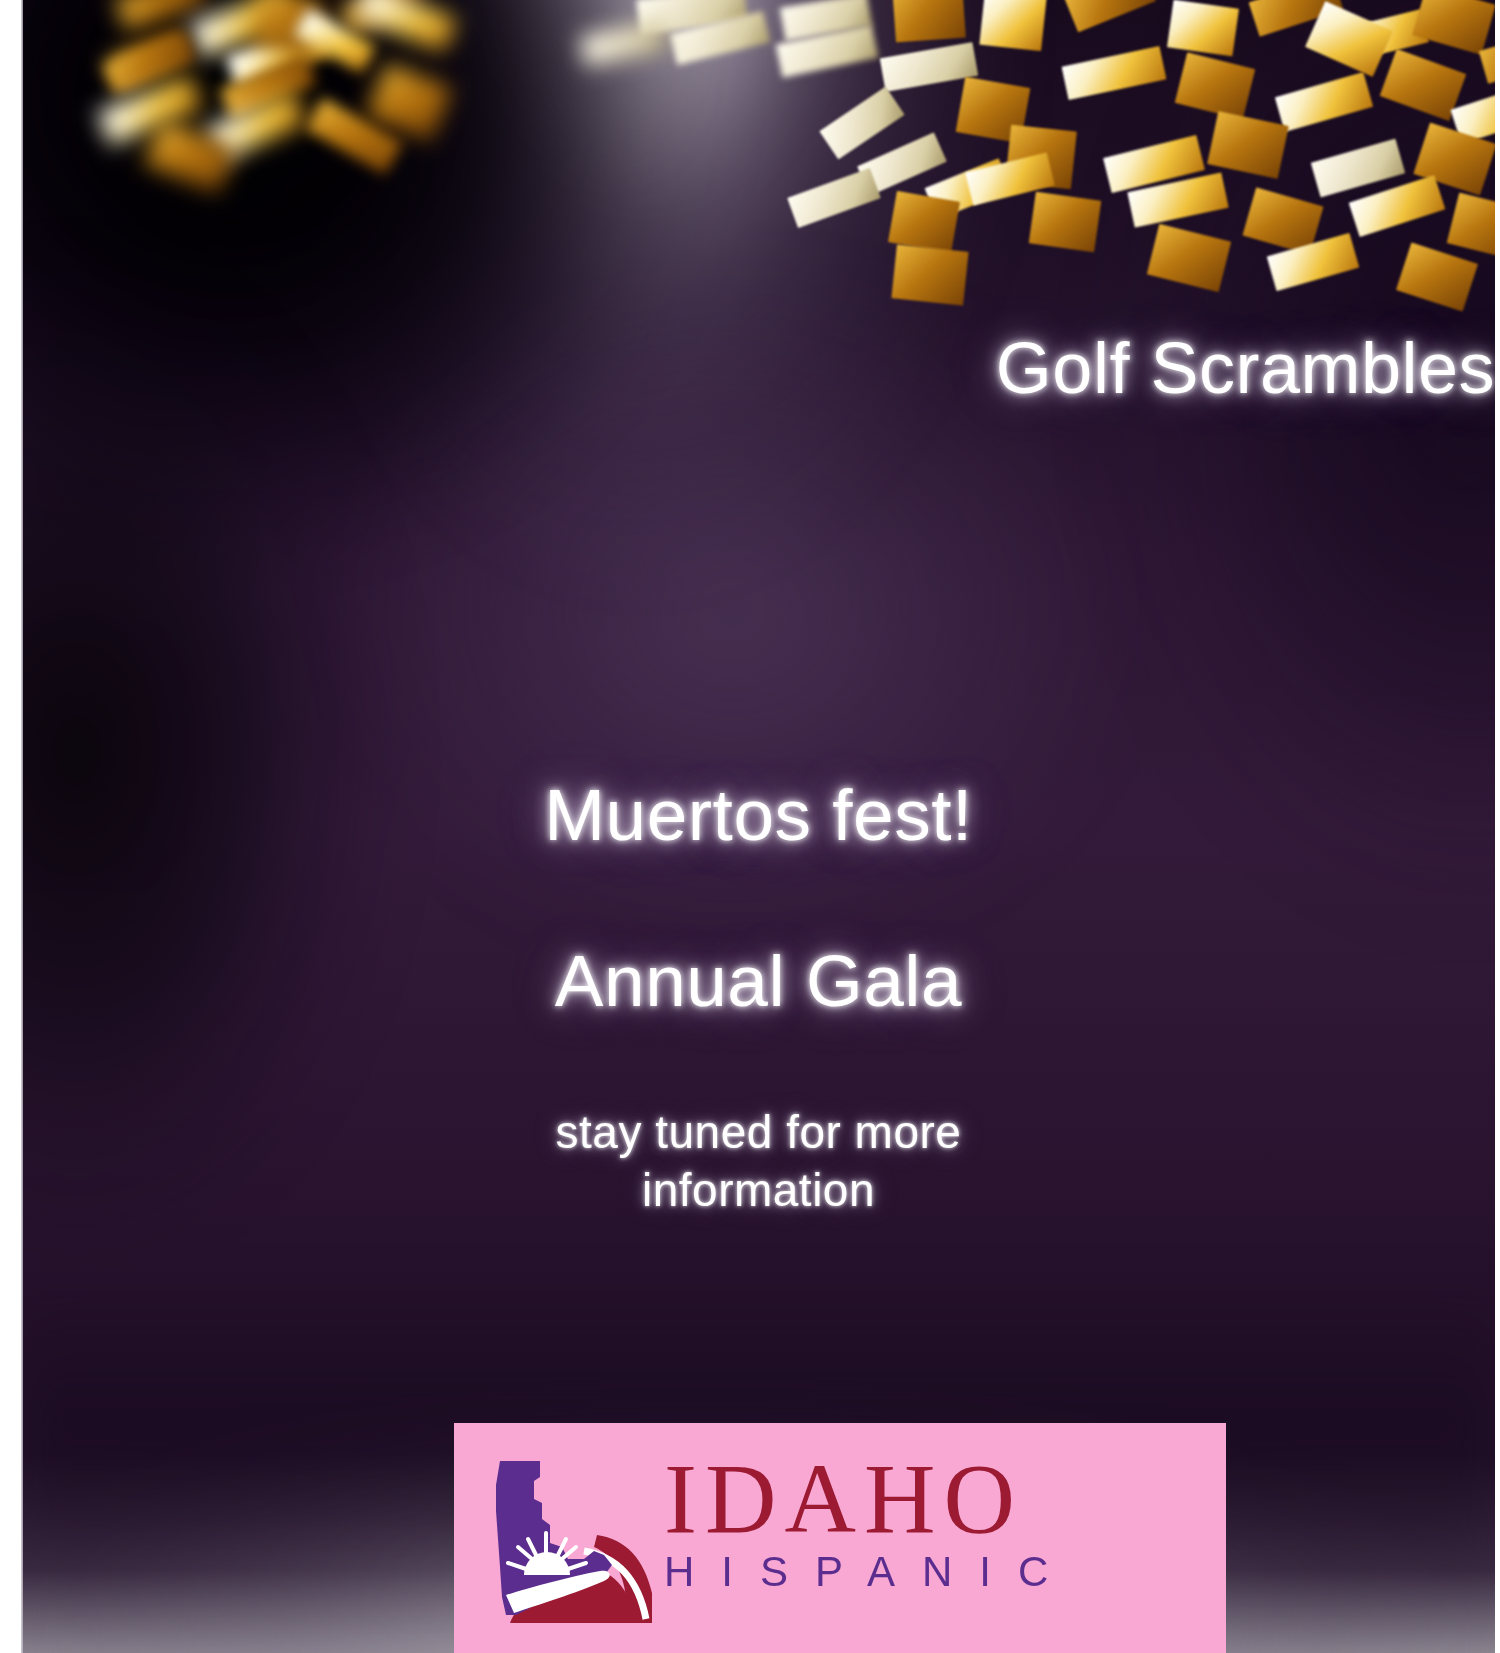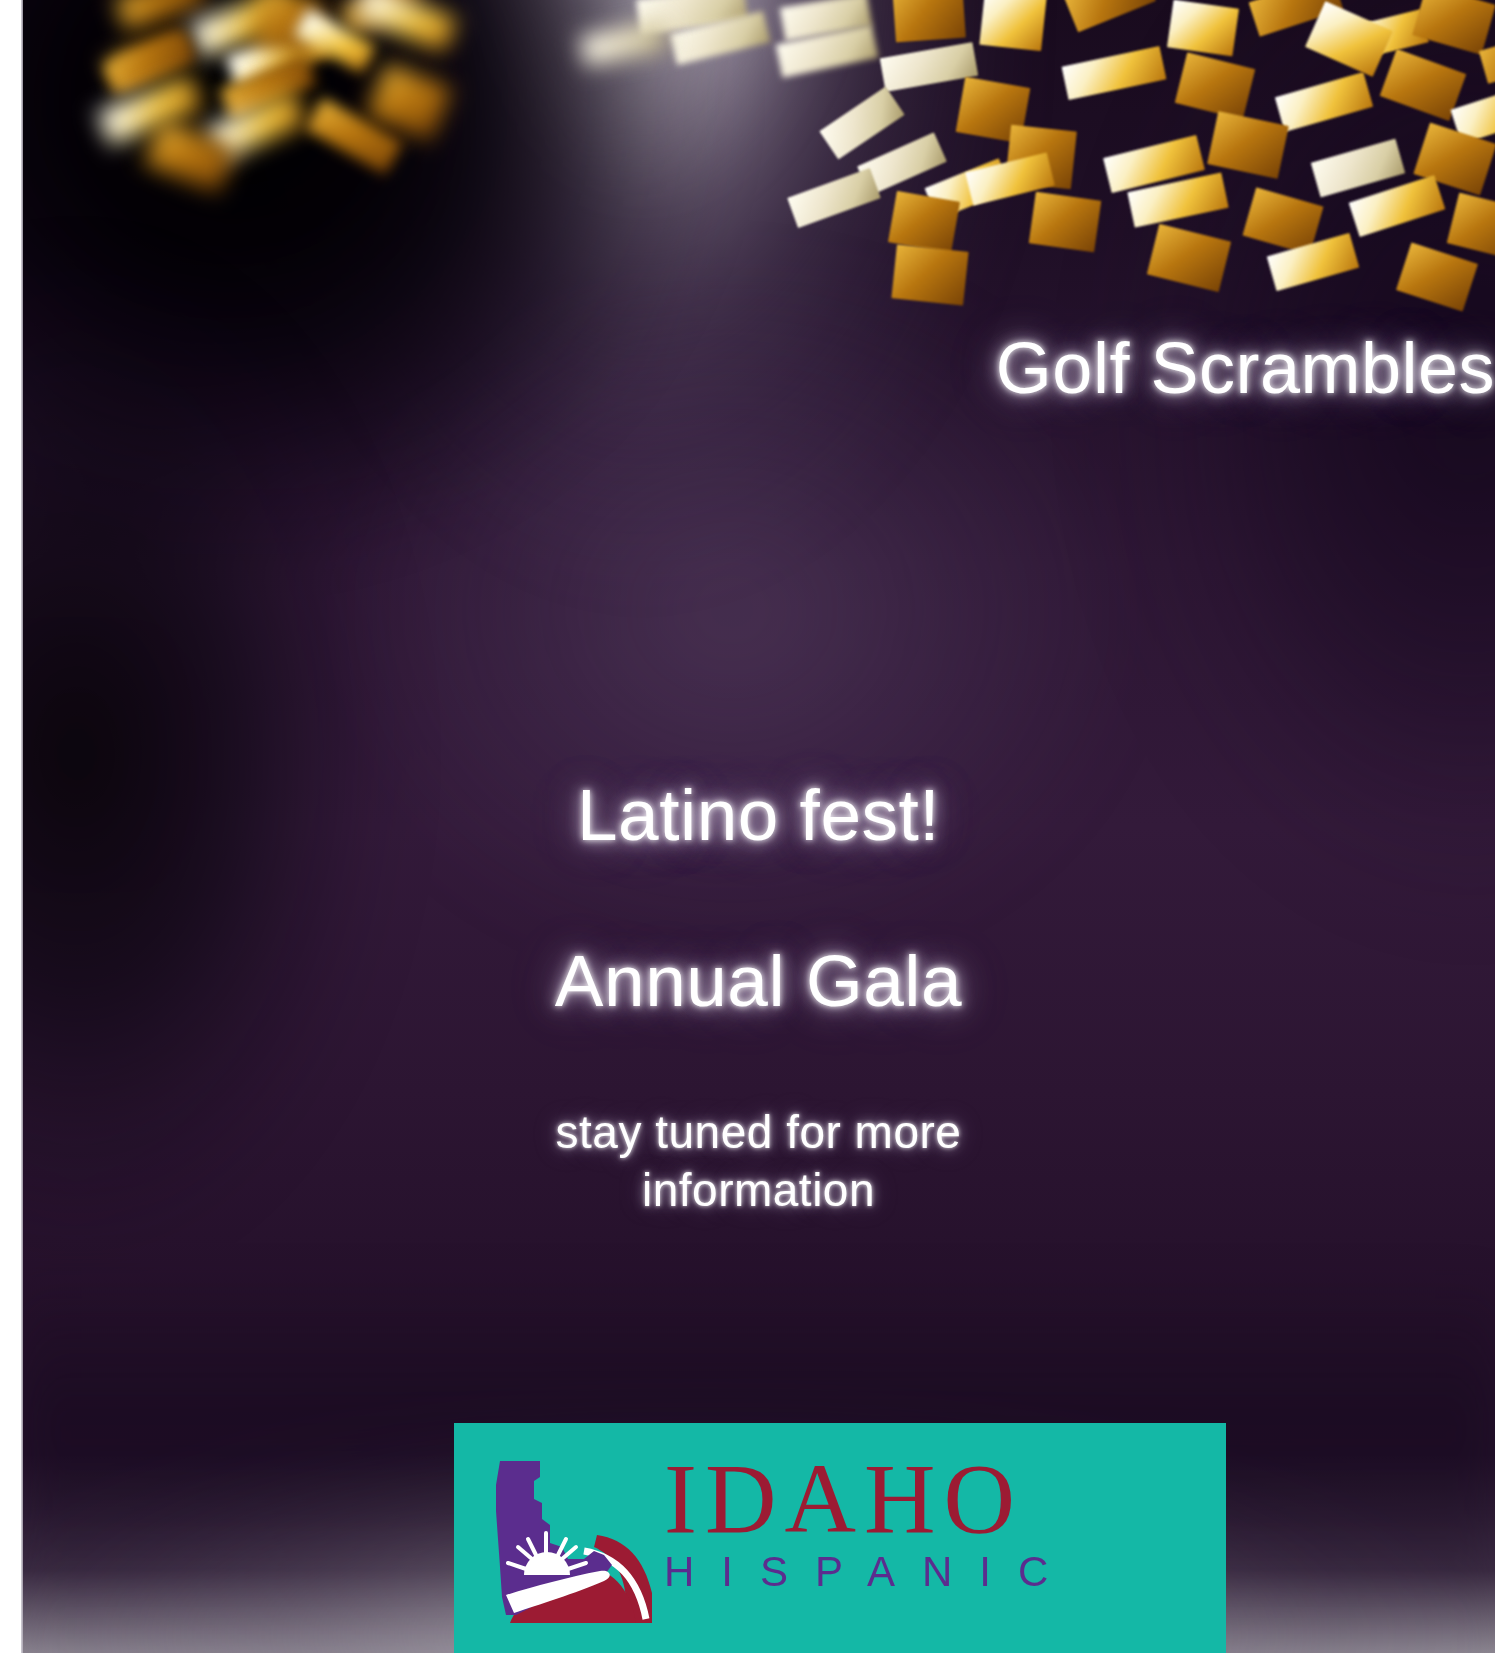--- a/index.html
+++ b/index.html
@@ -220,21 +220,21 @@
                    0 0 12px rgba(244,236,255,0.60),
                    0 0 26px rgba(210,190,236,0.35); }
 
   
   .logo-box {
     position: absolute;
     left: 454px;
     top: 1423px;
     width: 772px;
     height: 230px;
-    background: #14b8a6;
+    background: #f9a8d4;
     overflow: hidden;
   }
   .logo-mark {
     position: absolute;
     left: 22px;
     top: 24px;
     width: 184px;
     height: 188px;
   }
   .logo-type {
@@ -357,21 +357,21 @@
         <div class="c sharp deep" style="left: 1380px; top: 252px; width: 70px; height: 50px; transform: rotate(18deg);"></div>
         <div class="c sharp pale" style="left: 768px; top: 182px; width: 88px; height: 32px; transform: rotate(-20deg);"></div>
         <div class="c sharp bright" style="left: 946px; top: 162px; width: 84px; height: 34px; transform: rotate(-14deg);"></div>
         <div class="c sharp bright" style="left: 1290px; top: 14px; width: 74px; height: 50px; transform: rotate(24deg);"></div>
         <div class="c sharp deep" style="left: 1460px; top: 40px; width: 76px; height: 34px; transform: rotate(-16deg);"></div>
       </div>
   </div>
 
   <div class="copy">
     <div class="line l-golf">Golf Scrambles</div>
-    <div class="line l-latino">Latino fest!</div>
+    <div class="line l-latino">Muertos fest!</div>
     <div class="line l-gala">Annual Gala</div>
     <div class="line l-stay">stay tuned for more
 information</div>
   </div>
 
   <div class="logo-box">
 
     <div class="logo-mark">
       <svg viewBox="0 0 184 188" width="184" height="188" aria-hidden="true">
 

